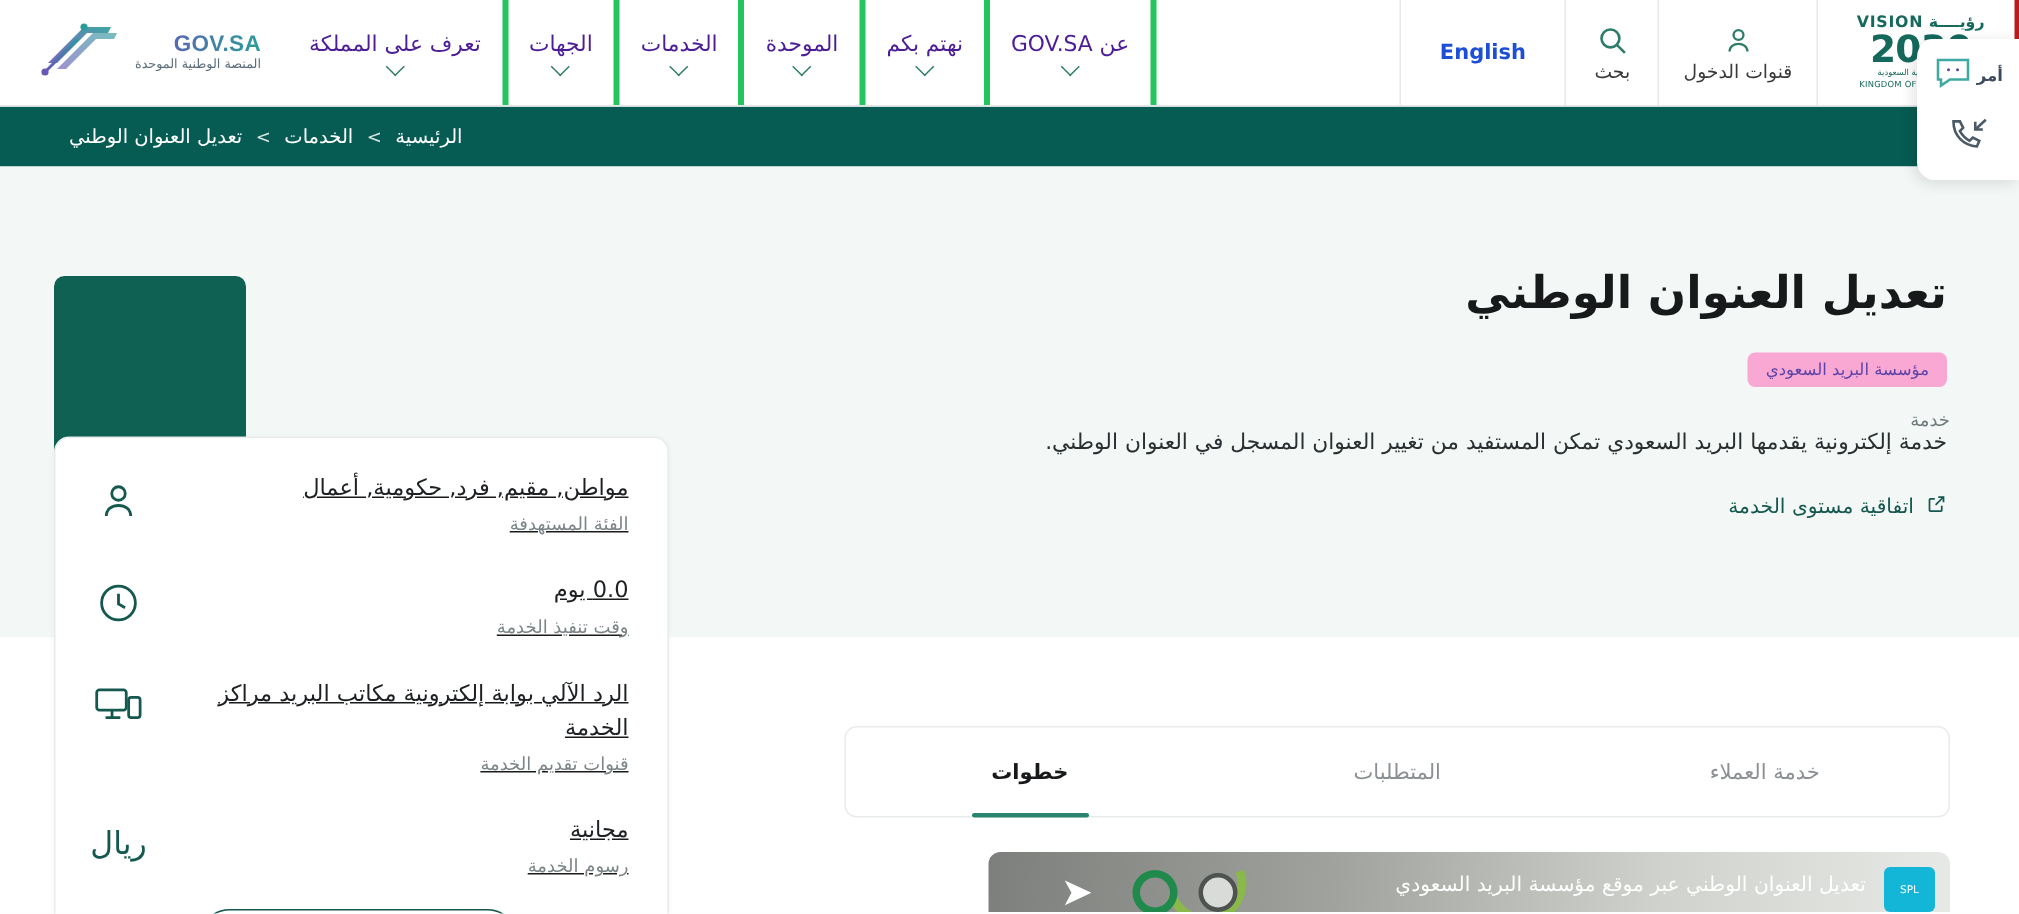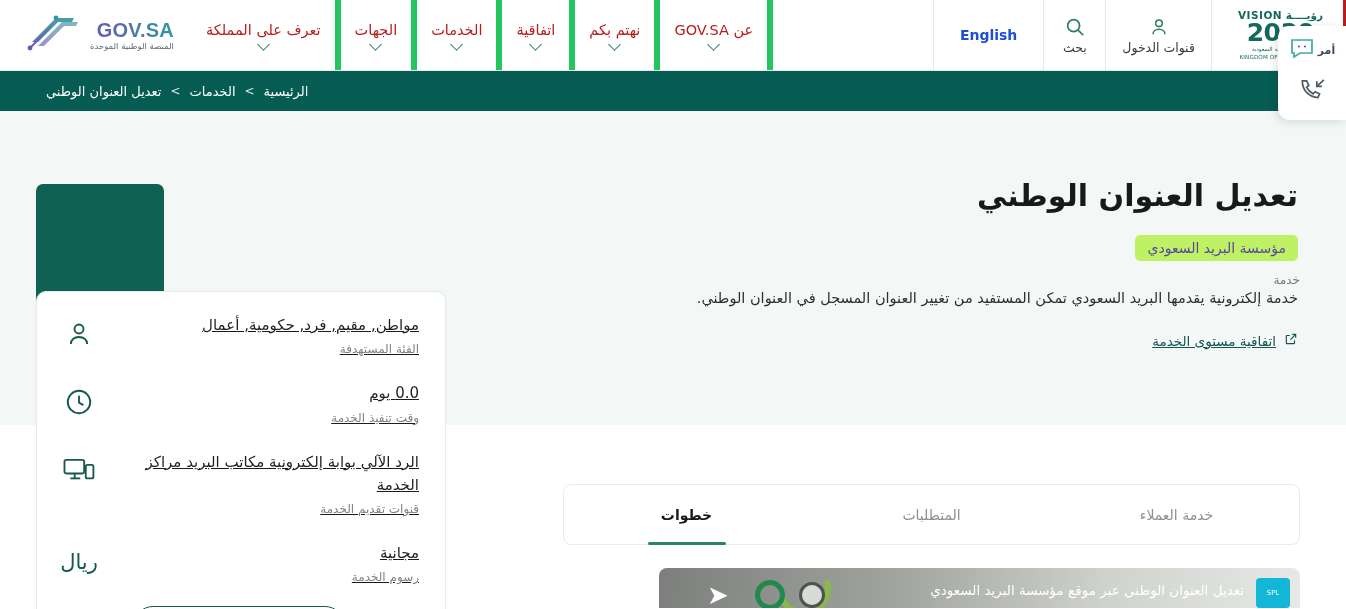--- a/index.html
+++ b/index.html
@@ -23,35 +23,35 @@
     align-items: stretch;
   }
   .brand {
     display: flex; align-items: center; justify-content: center;
     padding: 0 18px 0 22px;
     min-width: 160px;
   }
   .brand-logo { display: flex; align-items: center; gap: 8px; }
   .brand-text { text-align: right; line-height: 1.05; }
   .brand-title {
-    font-size: 20px; font-weight: 600; letter-spacing: .2px;
+    font-size: 15px; font-weight: 600; letter-spacing: .2px;
     background: linear-gradient(90deg, #6a55b8 0%, #2b9c9a 100%);
     -webkit-background-clip: text; background-clip: text; color: transparent;
     font-family: "Liberation Sans", sans-serif;
   }
   .brand-sub { font-size: 8.5px; color: #5b6d7a; margin-top: 1px; }
 
   .nav-item {
     display: flex; flex-direction: column;
     align-items: center; justify-content: center;
     gap: 4px;
     padding: 0 14px;
-    border-right: 6px solid #22c55e;
+    border-right: 4px solid #22c55e;
     font-size: 14.5px;
-    color: #b91c1c;
+    color: #4c1d95;
     cursor: pointer;
     white-space: nowrap;
     min-width: 72px;
   }
   .nav-item:last-child { border-right: none; }
   .chev {
     width: 9px; height: 9px;
     border-right: 1.6px solid #2e7d6a;
     border-bottom: 1.6px solid #2e7d6a;
     transform: rotate(45deg);
@@ -106,31 +106,31 @@
     background: #f3f7f6;
     display: flex; flex-direction: row;
   }
   .hero-right { flex: 1; padding: 36px 48px 0 0; text-align: right; }
   .hero-title {
     font-size: 30px; font-weight: bold; color: #17191a;
     line-height: 1.35; margin-top: 29px;
   }
   .badge {
     display: inline-block; margin-top: 18px;
-    background: #bef264; color: #5b43a8;
-    font-size: 14px; padding: 5px 12px; border-radius: 5px;
+    background: #f9a8d4; color: #5b43a8;
+    font-size: 11px; padding: 5px 12px; border-radius: 5px;
   }
   .hero-desc {
     margin-top: 25px; font-size: 14.5px; color: #2a2f31;
     line-height: 1.7; max-width: 640px; margin-left: auto;
   }
   .sla-link {
     margin-top: 22px;
     display: inline-flex; flex-direction: row-reverse; align-items: center; gap: 8px;
-    font-size: 13.5px; color: #14584f; text-decoration: underline; cursor: pointer; text-align: center;
+    font-size: 13.5px; color: #14584f; cursor: pointer; text-align: center;
   }
   .hero-mid {
     width: 200px; display: flex; justify-content: center;
     padding-top: 73px;
   }
   .start-btn {
     background: #0f6154; color: #fff;
     border: none; border-radius: 7px;
     font-size: 15px; font-weight: bold;
     padding: 13px 25px; cursor: pointer;
@@ -279,21 +279,21 @@
   </div>
   <div class="nav-item">
     <span>الجهات</span>
     <span class="chev"></span>
   </div>
   <div class="nav-item">
     <span>الخدمات</span>
     <span class="chev"></span>
   </div>
   <div class="nav-item">
-    <span>اتفاقية</span>
+    <span>الموحدة</span>
     <span class="chev"></span>
   </div>
   <div class="nav-item">
     <span>نهتم بكم</span>
     <span class="chev"></span>
   </div>
   <div class="nav-item">
     <span>عن GOV.SA</span>
     <span class="chev"></span>
   </div>

